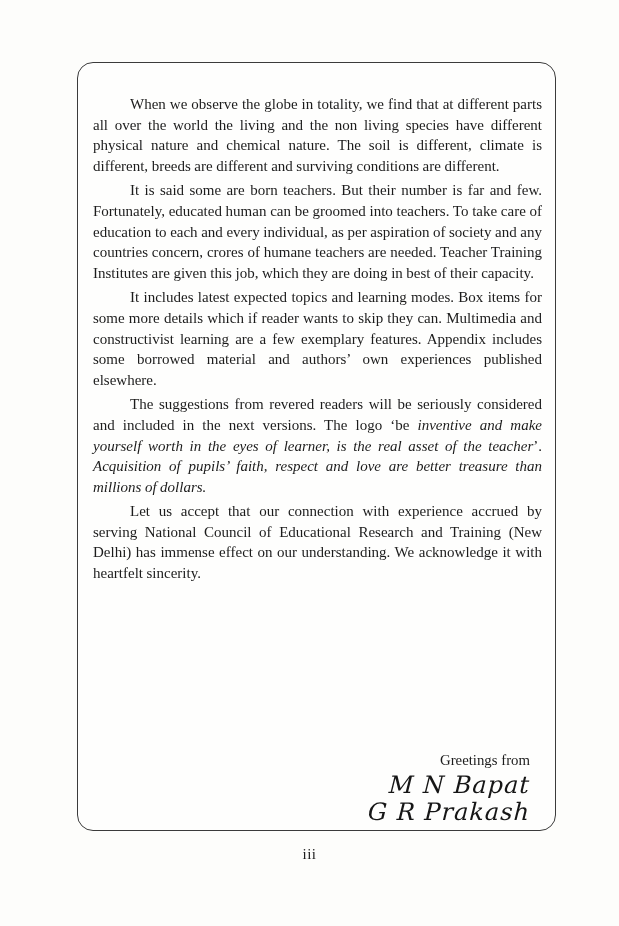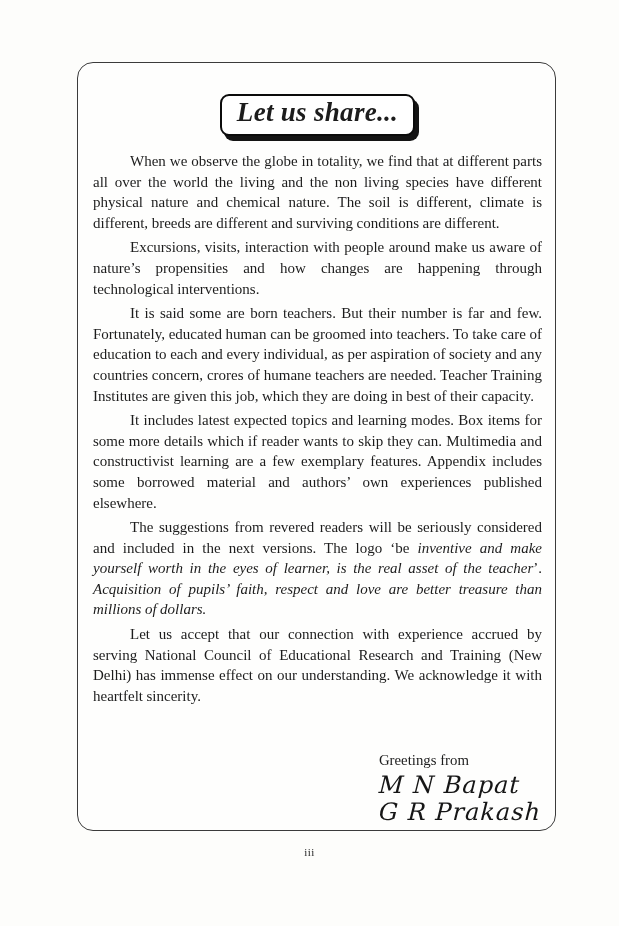--- a/index.html
+++ b/index.html
@@ -53,23 +53,23 @@
   }
   .text-col p em {
     font-style: italic;
   }
   p.place-line {
     text-align: left;
     margin-top: 5px;
   }
   .signature-block {
     position: absolute;
-    right: 14px;
+    right: 25px;
     bottom: 4px;
-    text-align: left;
+    text-align: right;
   }
   .greeting {
     font-size: 14.8px;
     line-height: 19px;
     margin-bottom: 2px;
   }
   .sig {
     font-family: "DejaVu Serif", serif;
     font-style: italic;
     font-size: 24px;
@@ -77,36 +77,32 @@
     letter-spacing: 1px;
     transform: skewX(-3deg);
     color: #161616;
   }
   .page-number {
     position: absolute;
     top: 846px;
     left: 0;
     width: 100%;
     text-align: center;
-    font-size: 11px;
+    font-size: 15px;
     letter-spacing: 0.5px;
   }
 </style>
 </head>
 <body>
 
 <div class="frame">
 
-  <div class="title-box">
-    <span class="title-text">Let us share...</span>
-  </div>
 
   <div class="text-col">
     <p>When we observe the globe in totality, we find that at different parts all over the world the living and the non living species have different physical nature and chemical nature. The soil is different, climate is different, breeds are different and surviving conditions are different.</p>
-    <p>Excursions, visits, interaction with people around make us aware of nature’s propensities and how changes are happening through technological interventions.</p>
     <p>It is said some are born teachers. But their number is far and few. Fortunately, educated human can be groomed into teachers. To take care of education to each and every individual, as per aspiration of society and any countries concern, crores of humane teachers are needed. Teacher Training Institutes are given this job, which they are doing in best of their capacity.</p>
     <p>It includes latest expected topics and learning modes. Box items for some more details which if reader wants to skip they can. Multimedia and constructivist learning are a few exemplary features. Appendix includes some borrowed material and authors’ own experiences published elsewhere.</p>
     <p><span>The suggestions from revered readers will be seriously considered and included in the next versions. The logo ‘be </span><em>inventive and make yourself worth in the eyes of learner, is the real asset of the teacher</em><span>’. </span><em>Acquisition of pupils’ faith, respect and love are better treasure than millions of dollars.</em></p>
     <p>Let us accept that our connection with experience accrued by serving National Council of Educational Research and Training (New Delhi) has immense effect on our understanding. We acknowledge it with heartfelt sincerity.</p>
   </div>
 
   <div class="signature-block">
     <div class="greeting">Greetings from</div>
     <div class="sig">M N Bapat</div>
     <div class="sig">G R Prakash</div>

